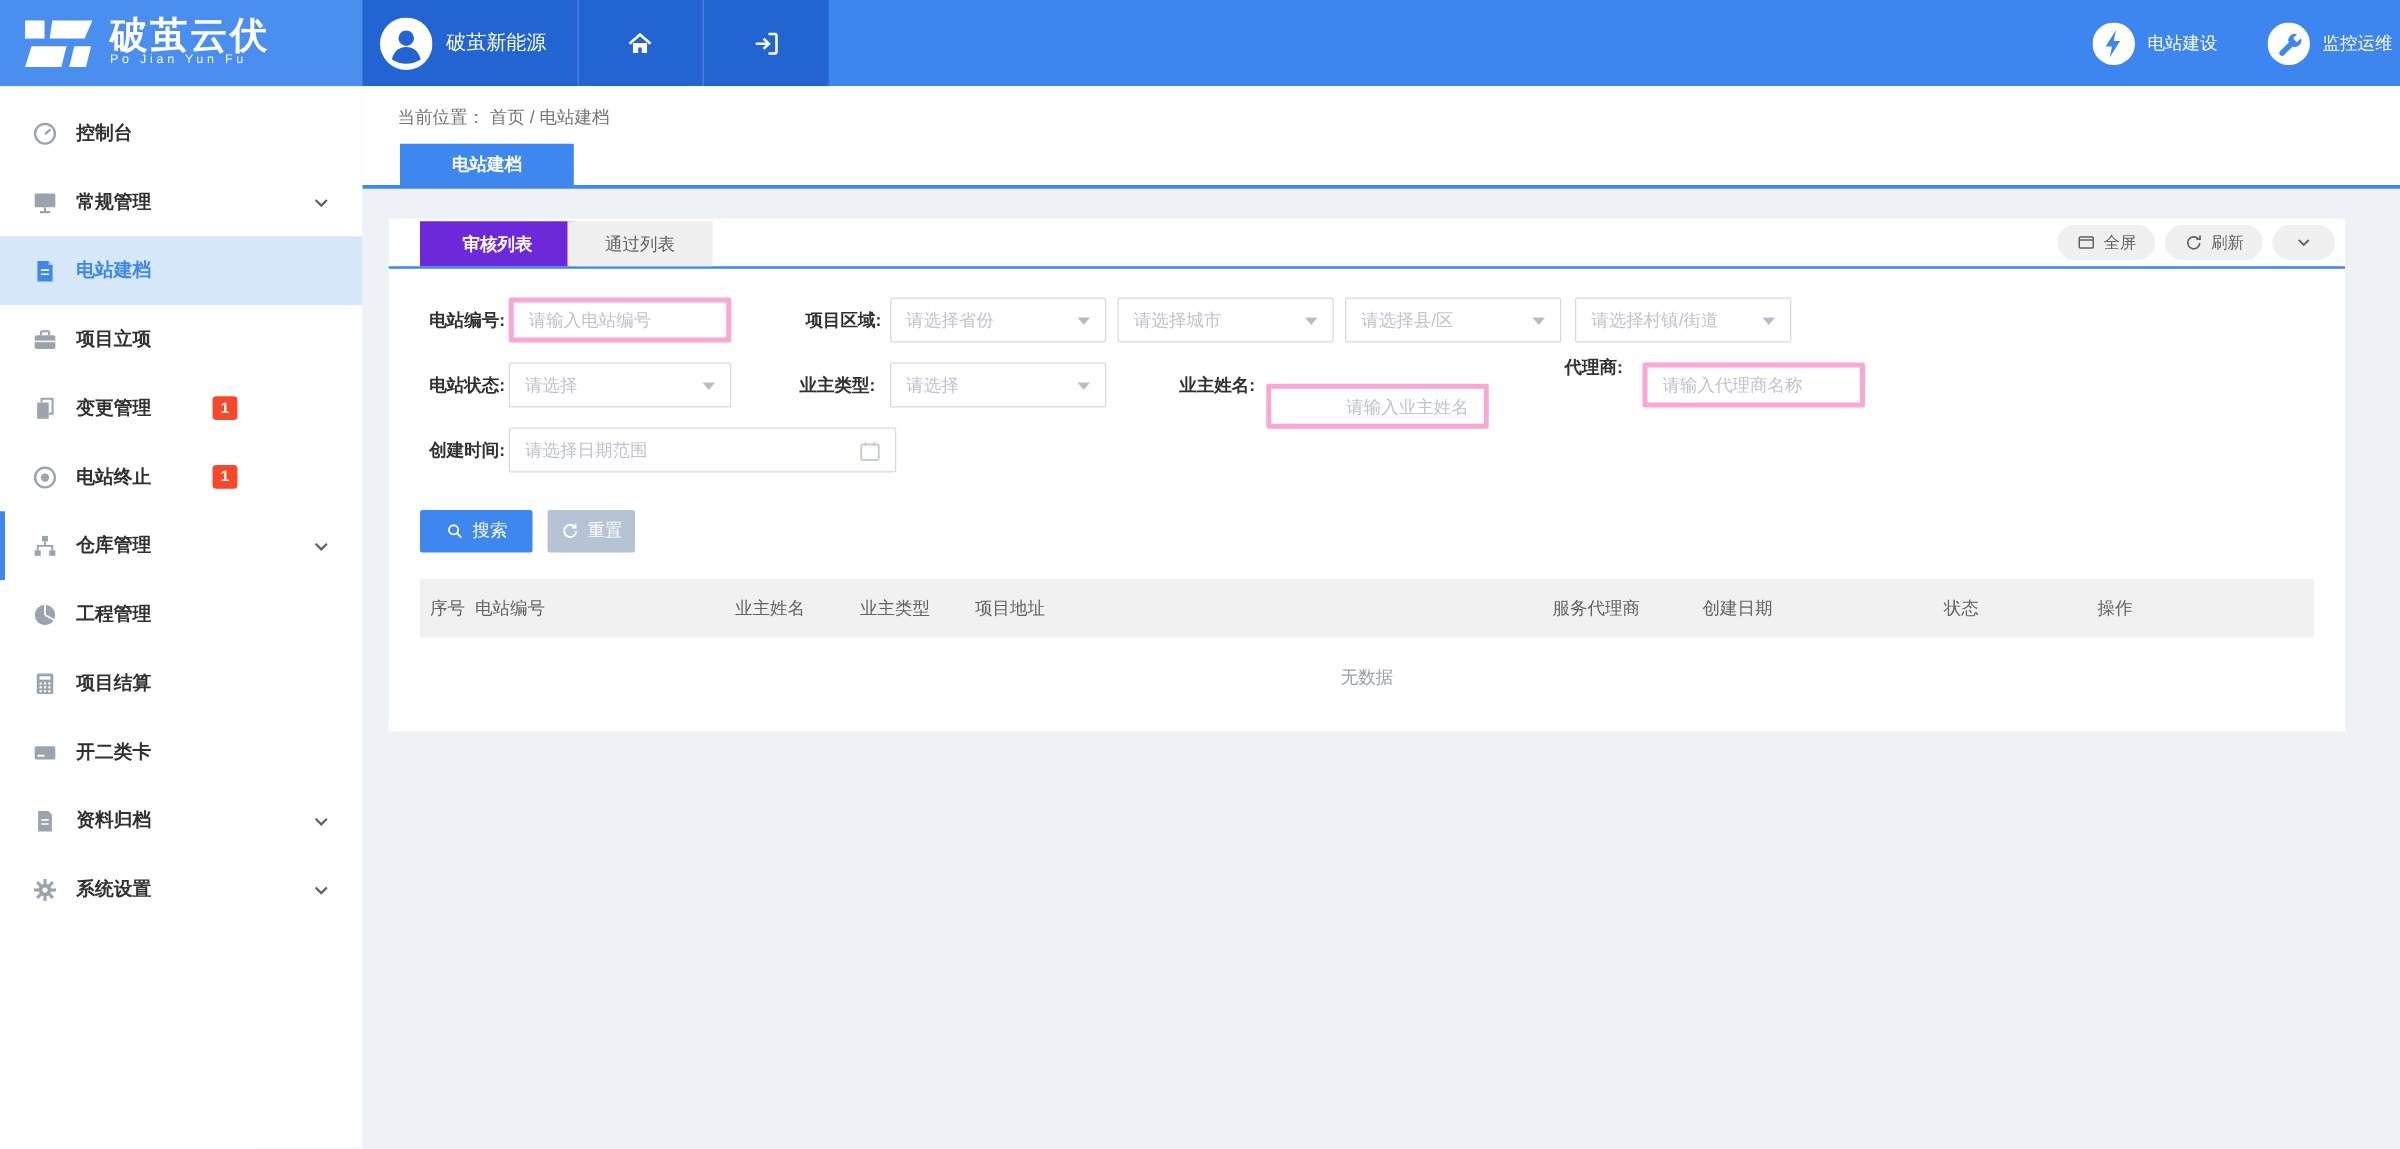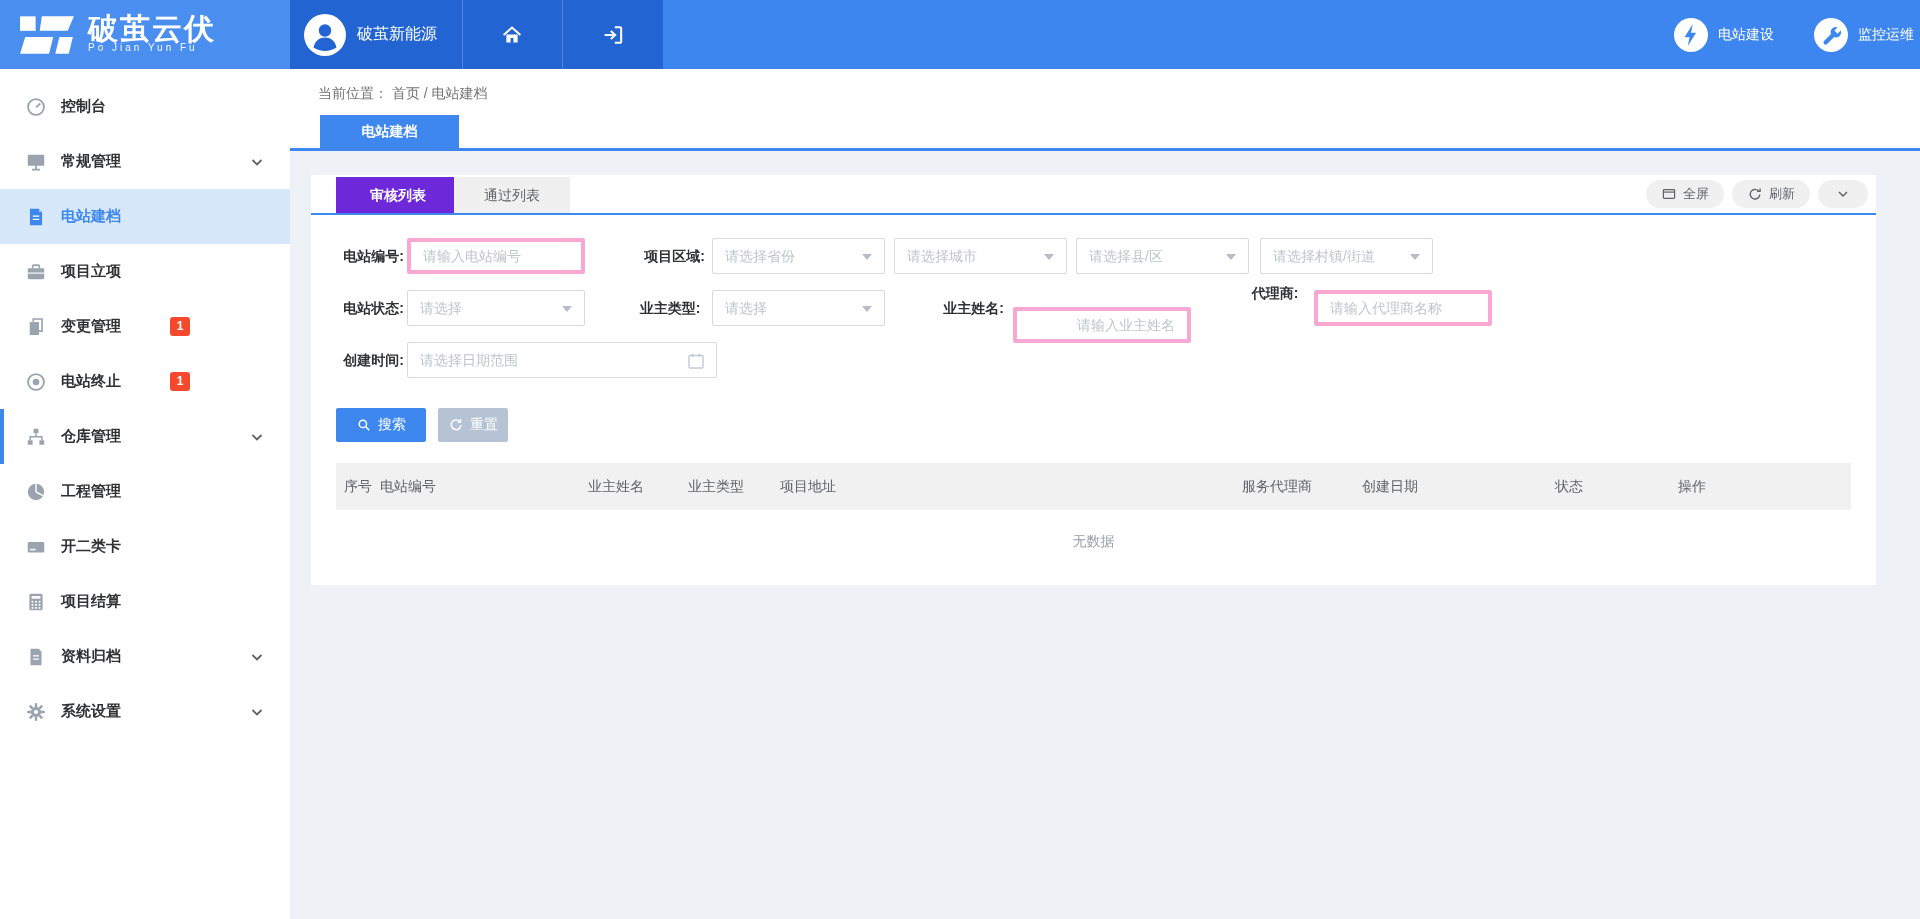--- a/index.html
+++ b/index.html
@@ -216,46 +216,46 @@
             <circle cx="10" cy="10" r="7.4" fill="currentColor"></circle>
             <path d="M10 10V2.6M10 10l6.4 3.4" stroke="#fff" stroke-width="1.3"></path>
           </svg>
       </span>
       <span class="s-label">工程管理</span>
     </div>
 
     <div class="side-item">
       <span class="s-icon">
         <svg viewBox="0 0 20 20">
-            <rect x="2.5" y="5.5" width="15" height="9.5" rx="1.2" fill="currentColor"></rect>
-            <rect x="4.5" y="11.6" width="5.2" height="1.5" fill="#fff" opacity=".9"></rect>
-          </svg>
-      </span>
-      <span class="s-label">开二类卡</span>
-    </div>
-
-    <div class="side-item">
-      <span class="s-icon">
-        <svg viewBox="0 0 20 20">
             <rect x="4" y="2.5" width="12" height="15" rx="1.4" fill="currentColor"></rect>
             <rect x="6" y="4.6" width="8" height="2.4" fill="#fff"></rect>
             <g fill="#fff">
               <rect x="6" y="9" width="1.6" height="1.6"></rect>
               <rect x="9.2" y="9" width="1.6" height="1.6"></rect>
               <rect x="12.4" y="9" width="1.6" height="1.6"></rect>
               <rect x="6" y="11.8" width="1.6" height="1.6"></rect>
               <rect x="9.2" y="11.8" width="1.6" height="1.6"></rect>
               <rect x="12.4" y="11.8" width="1.6" height="1.6"></rect>
               <rect x="6" y="14.6" width="1.6" height="1.6"></rect>
               <rect x="9.2" y="14.6" width="1.6" height="1.6"></rect>
               <rect x="12.4" y="14.6" width="1.6" height="1.6"></rect>
             </g>
           </svg>
       </span>
       <span class="s-label">项目结算</span>
+    </div>
+
+    <div class="side-item">
+      <span class="s-icon">
+        <svg viewBox="0 0 20 20">
+            <rect x="2.5" y="5.5" width="15" height="9.5" rx="1.2" fill="currentColor"></rect>
+            <rect x="4.5" y="11.6" width="5.2" height="1.5" fill="#fff" opacity=".9"></rect>
+          </svg>
+      </span>
+      <span class="s-label">开二类卡</span>
     </div>
 
     <div class="side-item">
       <span class="s-icon">
         <svg viewBox="0 0 20 20">
             <path d="M5 2.5h7.5l2.5 2.8v12.2H5z" fill="currentColor"></path>
             <path d="M7.3 9h5.4M7.3 12h5.4" stroke="#fff" stroke-width="1.2"></path>
           </svg>
       </span>
       <span class="s-label">资料归档</span>

